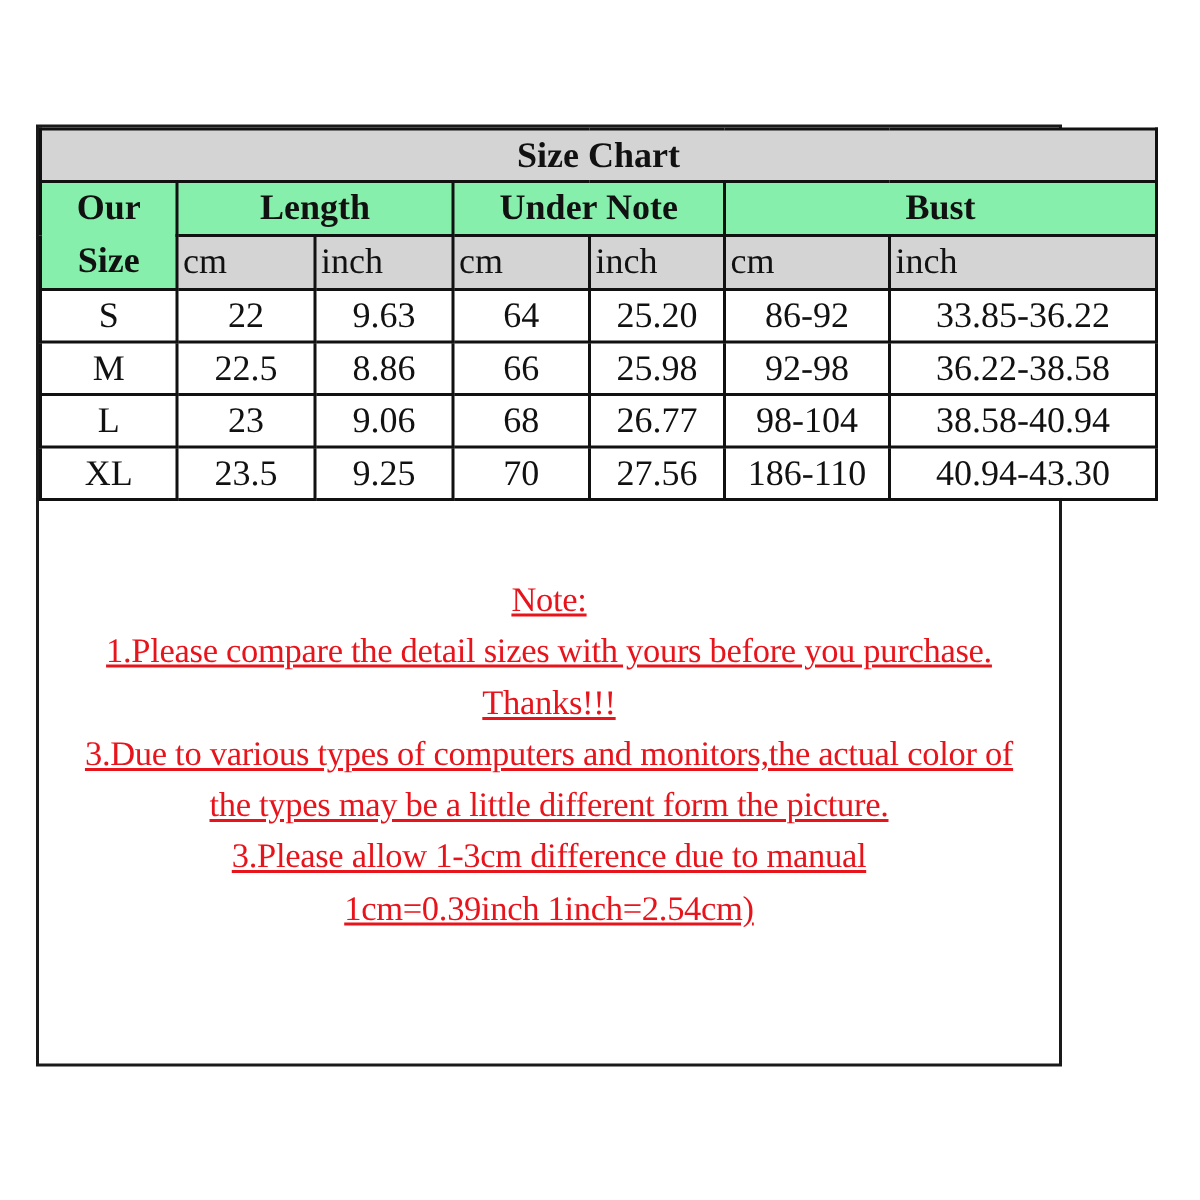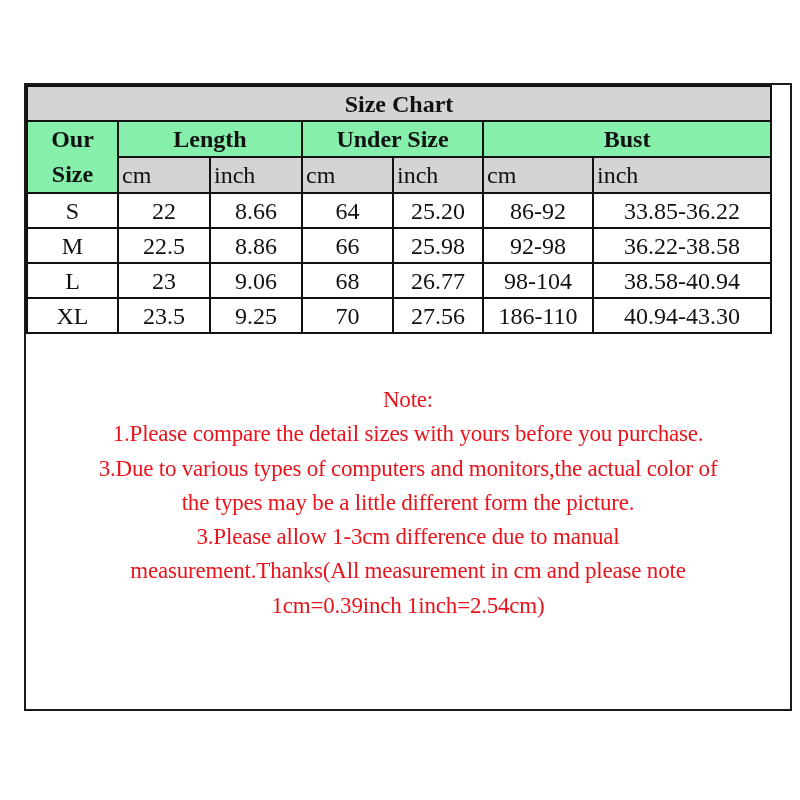--- a/index.html
+++ b/index.html
@@ -1,32 +1,32 @@
 <!DOCTYPE html>
 <html><head>
 <meta charset="utf-8">
 <style>
   html, body { margin:0; padding:0; background:#ffffff; }
   body { width:800px; height:800px; position:relative; overflow:hidden;
          font-family:"Liberation Serif", "DejaVu Serif", serif; }
-  .frame { position:absolute; left:24px; top:83px; width:768px; height:628px;
+  .frame { position:absolute; left:24px; top:83px; width:684px; height:628px;
            border:2px solid #1a1a1a; box-sizing:border-box; background:#fff; }
   table.chart { position:absolute; left:0; top:0; width:744px; border-collapse:collapse;
                 table-layout:fixed; }
   table.chart td { border:2px solid #111; padding:0; height:33px; font-size:24px;
                    color:#111; vertical-align:middle; text-align:center; line-height:1; }
   table.chart tr.title td { background:#d4d4d4; font-weight:bold; height:33px; font-size:24px; }
   table.chart tr.hdr td { background:#86efac; font-weight:bold; }
   table.chart tr.unit td { background:#d4d4d4; text-align:left; padding-left:3px; font-weight:normal; }
   table.chart td.oursize { background:#d4d4d4; font-weight:bold; }
   table.chart td.oursize span { display:block; line-height:35px; }
   table.chart tr.row td { background:#fff; height:33px; }
   table.chart tr.row td.size { text-align:center; }
   .notes { position:absolute; left:0; right:0; top:298px; text-align:center;
-           color:#e8141c; font-size:23px; line-height:34.3px; }
+           color:#e8141c; font-size:23px; line-height:34.3px;text-decoration:underline; }
   .notes div { white-space:nowrap; letter-spacing:-0.2px; }
 </style>
 </head>
 <body>
 
 <div class="frame">
   <table class="chart">
     <colgroup>
       <col style="width:91px">
         <col style="width:92px">
@@ -39,35 +39,35 @@
     <tbody>
         <tr class="title">
       <td colspan="7">Size Chart</td>
     </tr>
     <tr class="hdr">
       <td rowspan="2" class="oursize">
         <span>Our</span>
         <span>Size</span>
       </td>
       <td colspan="2">Length</td>
-      <td colspan="2">Under Size</td>
+      <td colspan="2">Under Note</td>
       <td colspan="2">Bust</td>
     </tr>
     <tr class="unit">
       <td>cm</td>
       <td>inch</td>
       <td>cm</td>
       <td>inch</td>
       <td>cm</td>
       <td>inch</td>
     </tr>
     <tr class="row">
       <td class="size">S</td>
       <td>22</td>
-      <td>8.66</td>
+      <td>9.63</td>
       <td>64</td>
       <td>25.20</td>
       <td>86-92</td>
       <td>33.85-36.22</td>
     </tr>
     <tr class="row">
       <td class="size">M</td>
       <td>22.5</td>
       <td>8.86</td>
       <td>66</td>
@@ -92,19 +92,19 @@
       <td>27.56</td>
       <td>186-110</td>
       <td>40.94-43.30</td>
     </tr>
   </tbody>
     </table>
 
   <div class="notes">
     <div>Note:</div>
     <div>1.Please compare the detail sizes with yours before you purchase.</div>
+    <div>Thanks!!!</div>
     <div>3.Due to various types of computers and monitors,the actual color of</div>
     <div>the types may be a little different form the picture.</div>
     <div>3.Please allow 1-3cm difference due to manual</div>
-    <div>measurement.Thanks(All measurement in cm and please note</div>
     <div>1cm=0.39inch 1inch=2.54cm)</div>
   </div>
 </div>
 
 </body></html>

